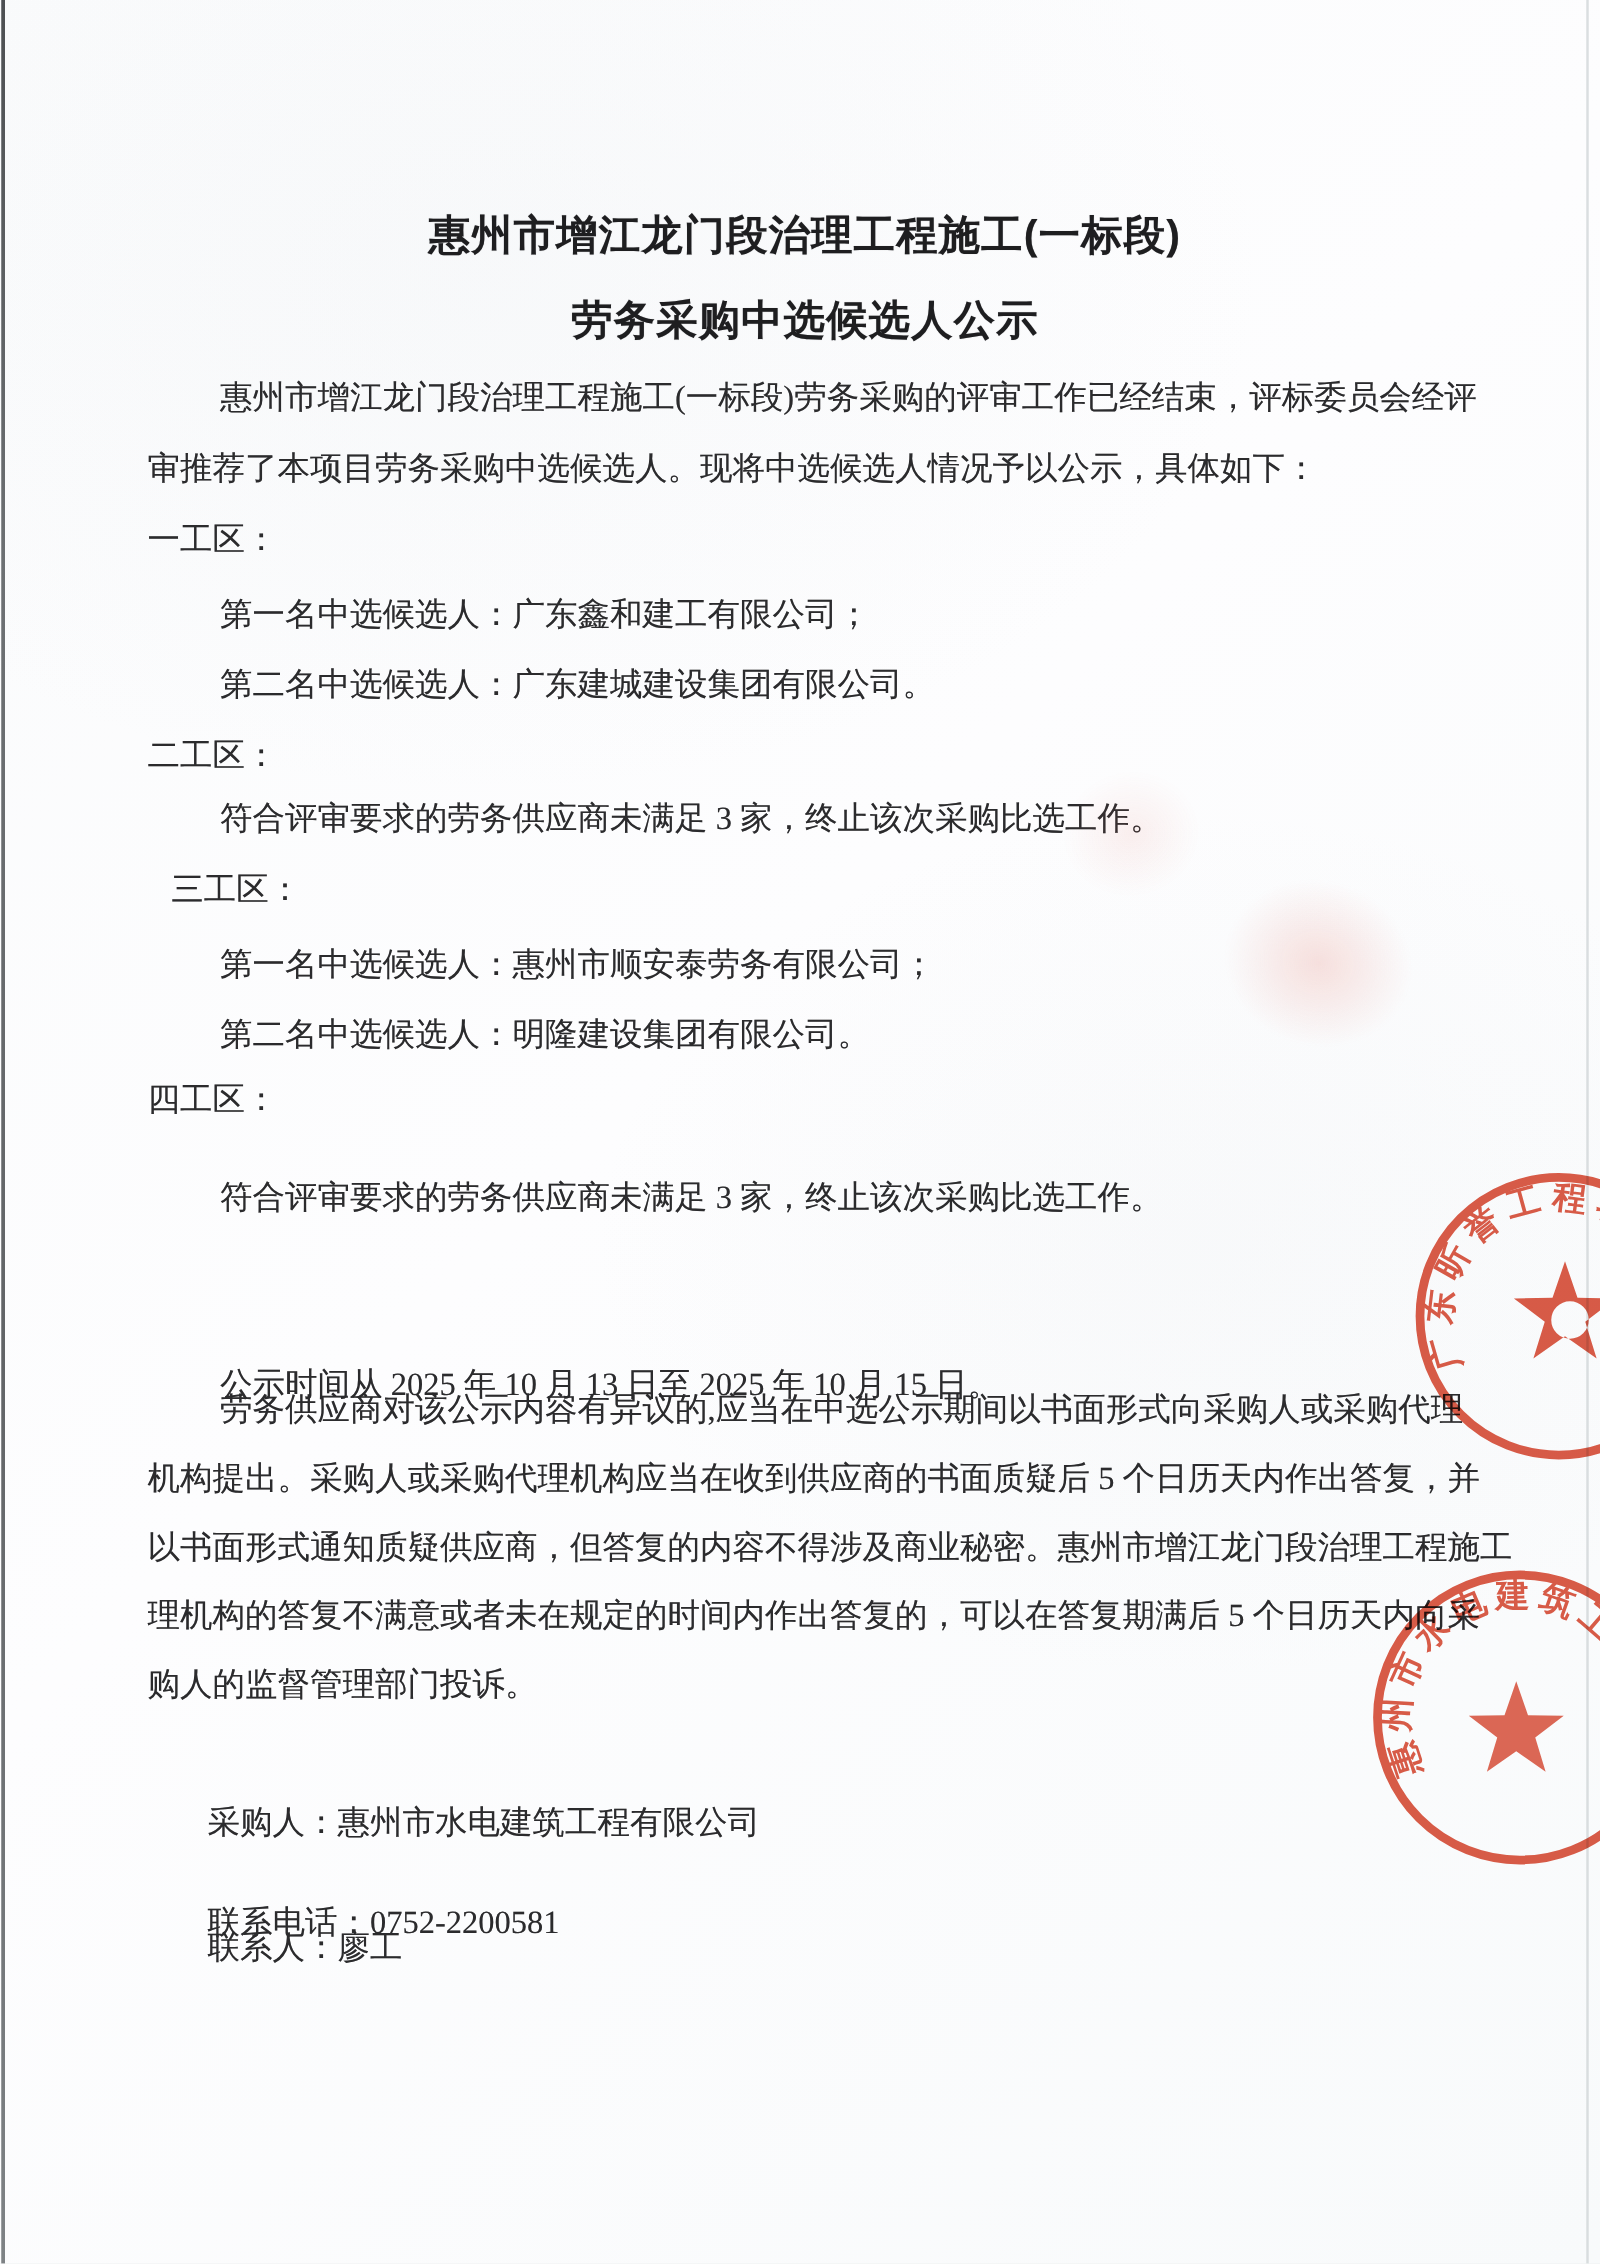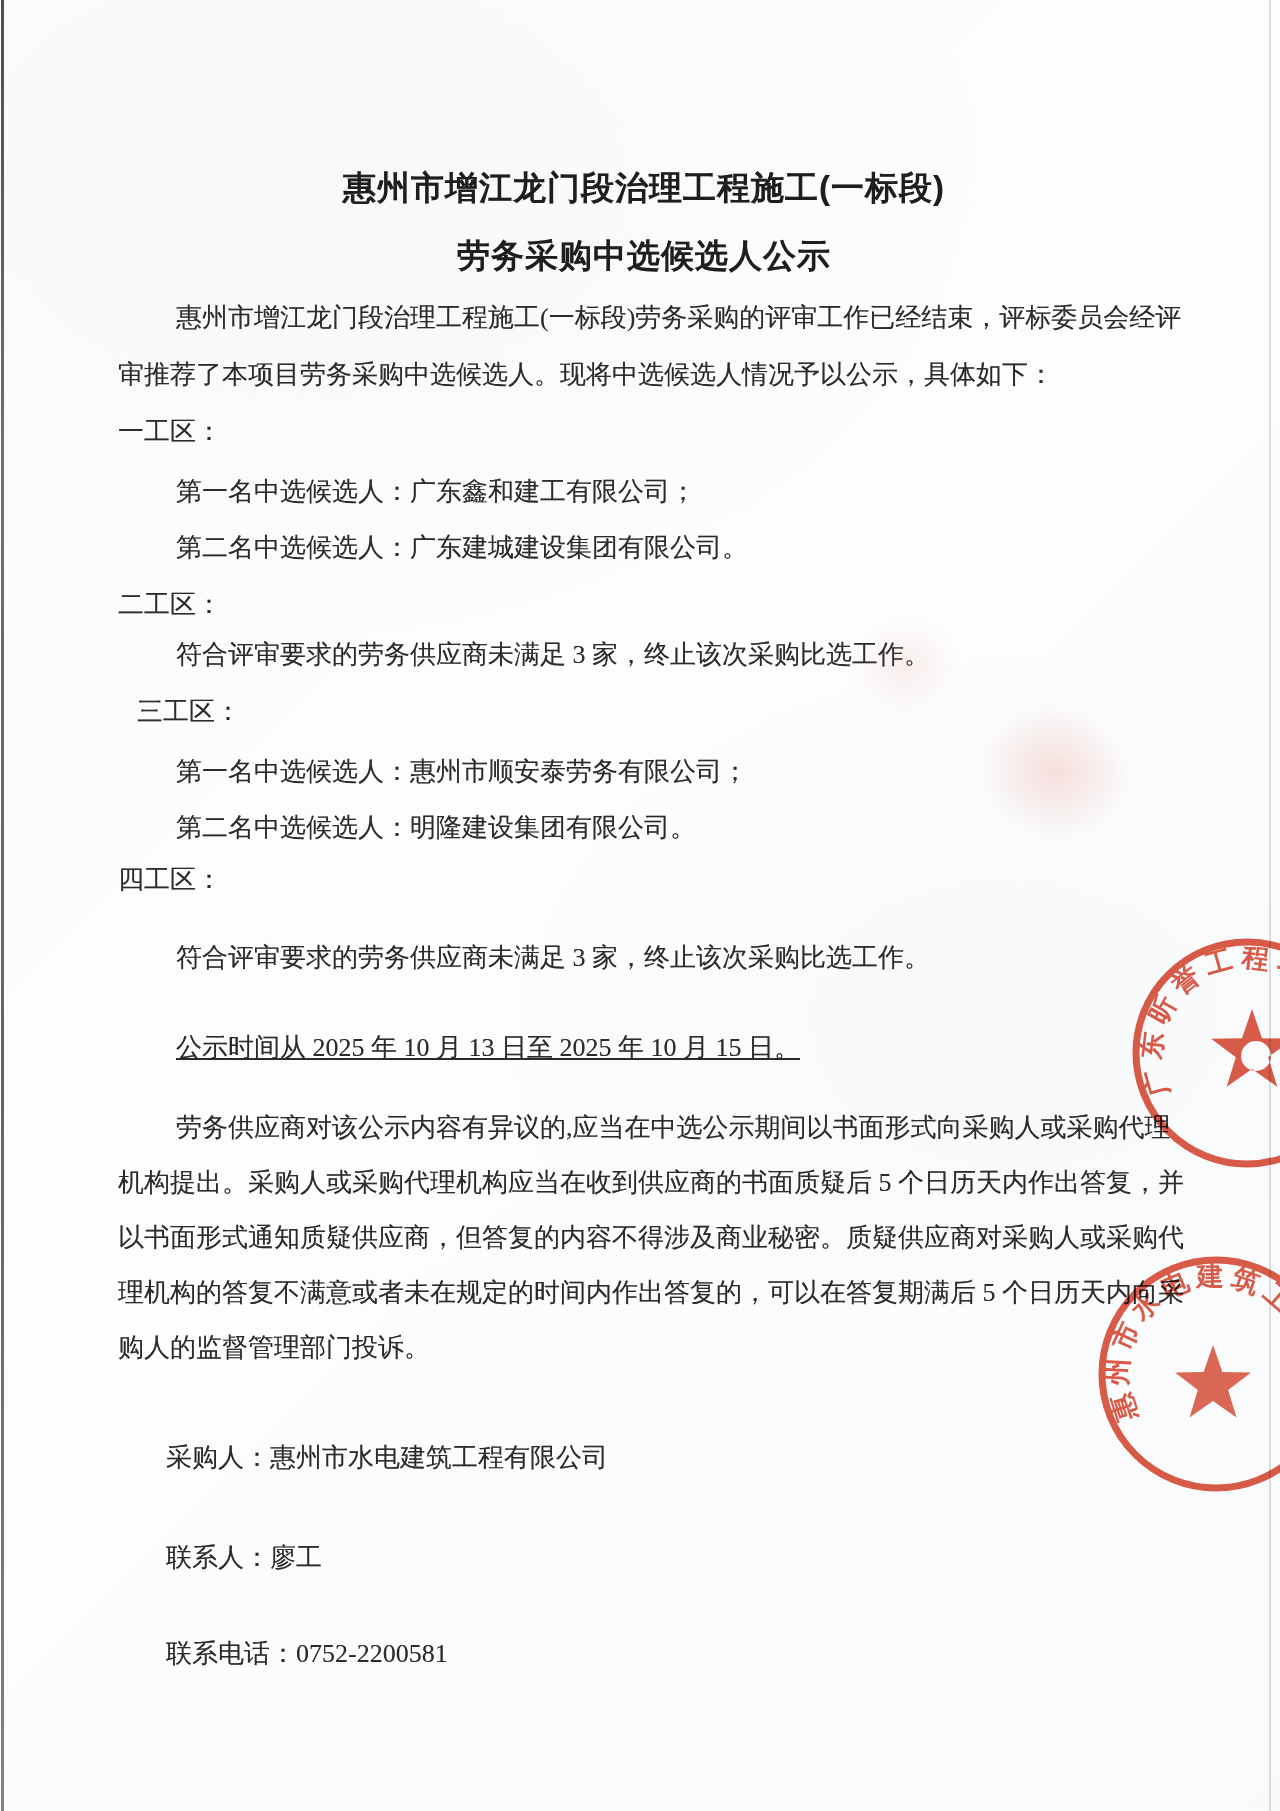--- a/index.html
+++ b/index.html
@@ -79,29 +79,29 @@
   <div class="line" style="top:414px;left:118px;">一工区：</div>
   <div class="line" style="top:474px;left:176px;">第一名中选候选人：广东鑫和建工有限公司；</div>
   <div class="line" style="top:530px;left:176px;">第二名中选候选人：广东建城建设集团有限公司。</div>
   <div class="line" style="top:587px;left:118px;">二工区：</div>
   <div class="line" style="top:637px;left:176px;">符合评审要求的劳务供应商未满足 3 家，终止该次采购比选工作。</div>
   <div class="line" style="top:694px;left:118px;margin-left:19px;">三工区：</div>
   <div class="line" style="top:754px;left:176px;">第一名中选候选人：惠州市顺安泰劳务有限公司；</div>
   <div class="line" style="top:810px;left:176px;">第二名中选候选人：明隆建设集团有限公司。</div>
   <div class="line" style="top:862px;left:118px;">四工区：</div>
   <div class="line" style="top:940px;left:176px;">符合评审要求的劳务供应商未满足 3 家，终止该次采购比选工作。</div>
-  <div class="line" style="top:1030px;left:176px;text-decoration:underline;">公示时间从 2025 年 10 月 13 日至 2025 年 10 月 15 日。</div>
+  <div class="line" style="top:1090px;left:176px;">公示时间从 2025 年 10 月 13 日至 2025 年 10 月 15 日。</div>
   <div class="line" style="top:1110px;left:176px;">劳务供应商对该公示内容有异议的,应当在中选公示期间以书面形式向采购人或采购代理</div>
   <div class="line" style="top:1165px;left:118px;">机构提出。采购人或采购代理机构应当在收到供应商的书面质疑后 5 个日历天内作出答复，并</div>
-  <div class="line" style="top:1220px;left:118px;">以书面形式通知质疑供应商，但答复的内容不得涉及商业秘密。质疑供应商对采购人或采购代</div>
+  <div class="line" style="top:1220px;left:118px;">以书面形式通知质疑供应商，但答复的内容不得涉及商业秘密。惠州市增江龙门段治理工程施工</div>
   <div class="line" style="top:1275px;left:118px;">理机构的答复不满意或者未在规定的时间内作出答复的，可以在答复期满后 5 个日历天内向采</div>
   <div class="line" style="top:1330px;left:118px;">购人的监督管理部门投诉。</div>
   <div class="line" style="top:1440px;left:166px;">采购人：惠州市水电建筑工程有限公司</div>
   <div class="line" style="top:1496px;left:166px;margin-top:44px;">联系人：廖工</div>
-  <div class="line" style="top:1636px;left:166px;">联系电话：0752-2200581</div>
+  <div class="line" style="top:1520px;left:166px;">联系电话：0752-2200581</div>
 
   <div class="smudge weak" style="left:845px;top:612px;width:120px;height:110px;transform:rotate(-10deg);"></div>
   <div class="smudge" style="left:972px;top:698px;width:165px;height:145px;transform:rotate(15deg);"></div>
 
   <svg class="seal" style="left: 1128px; top: 936px; color: rgb(216, 69, 46);" width="250" height="250" viewBox="0 0 250 250">
     <defs>
       <path id="sealarc1" d="M 44.5 160 A 86 86 0 1 1 199.8 146.4" fill="none"></path>
     </defs>
     <circle cx="119" cy="117" r="111" fill="none" stroke="currentColor" stroke-width="7"></circle>
     <text font-size="27" letter-spacing="7">

